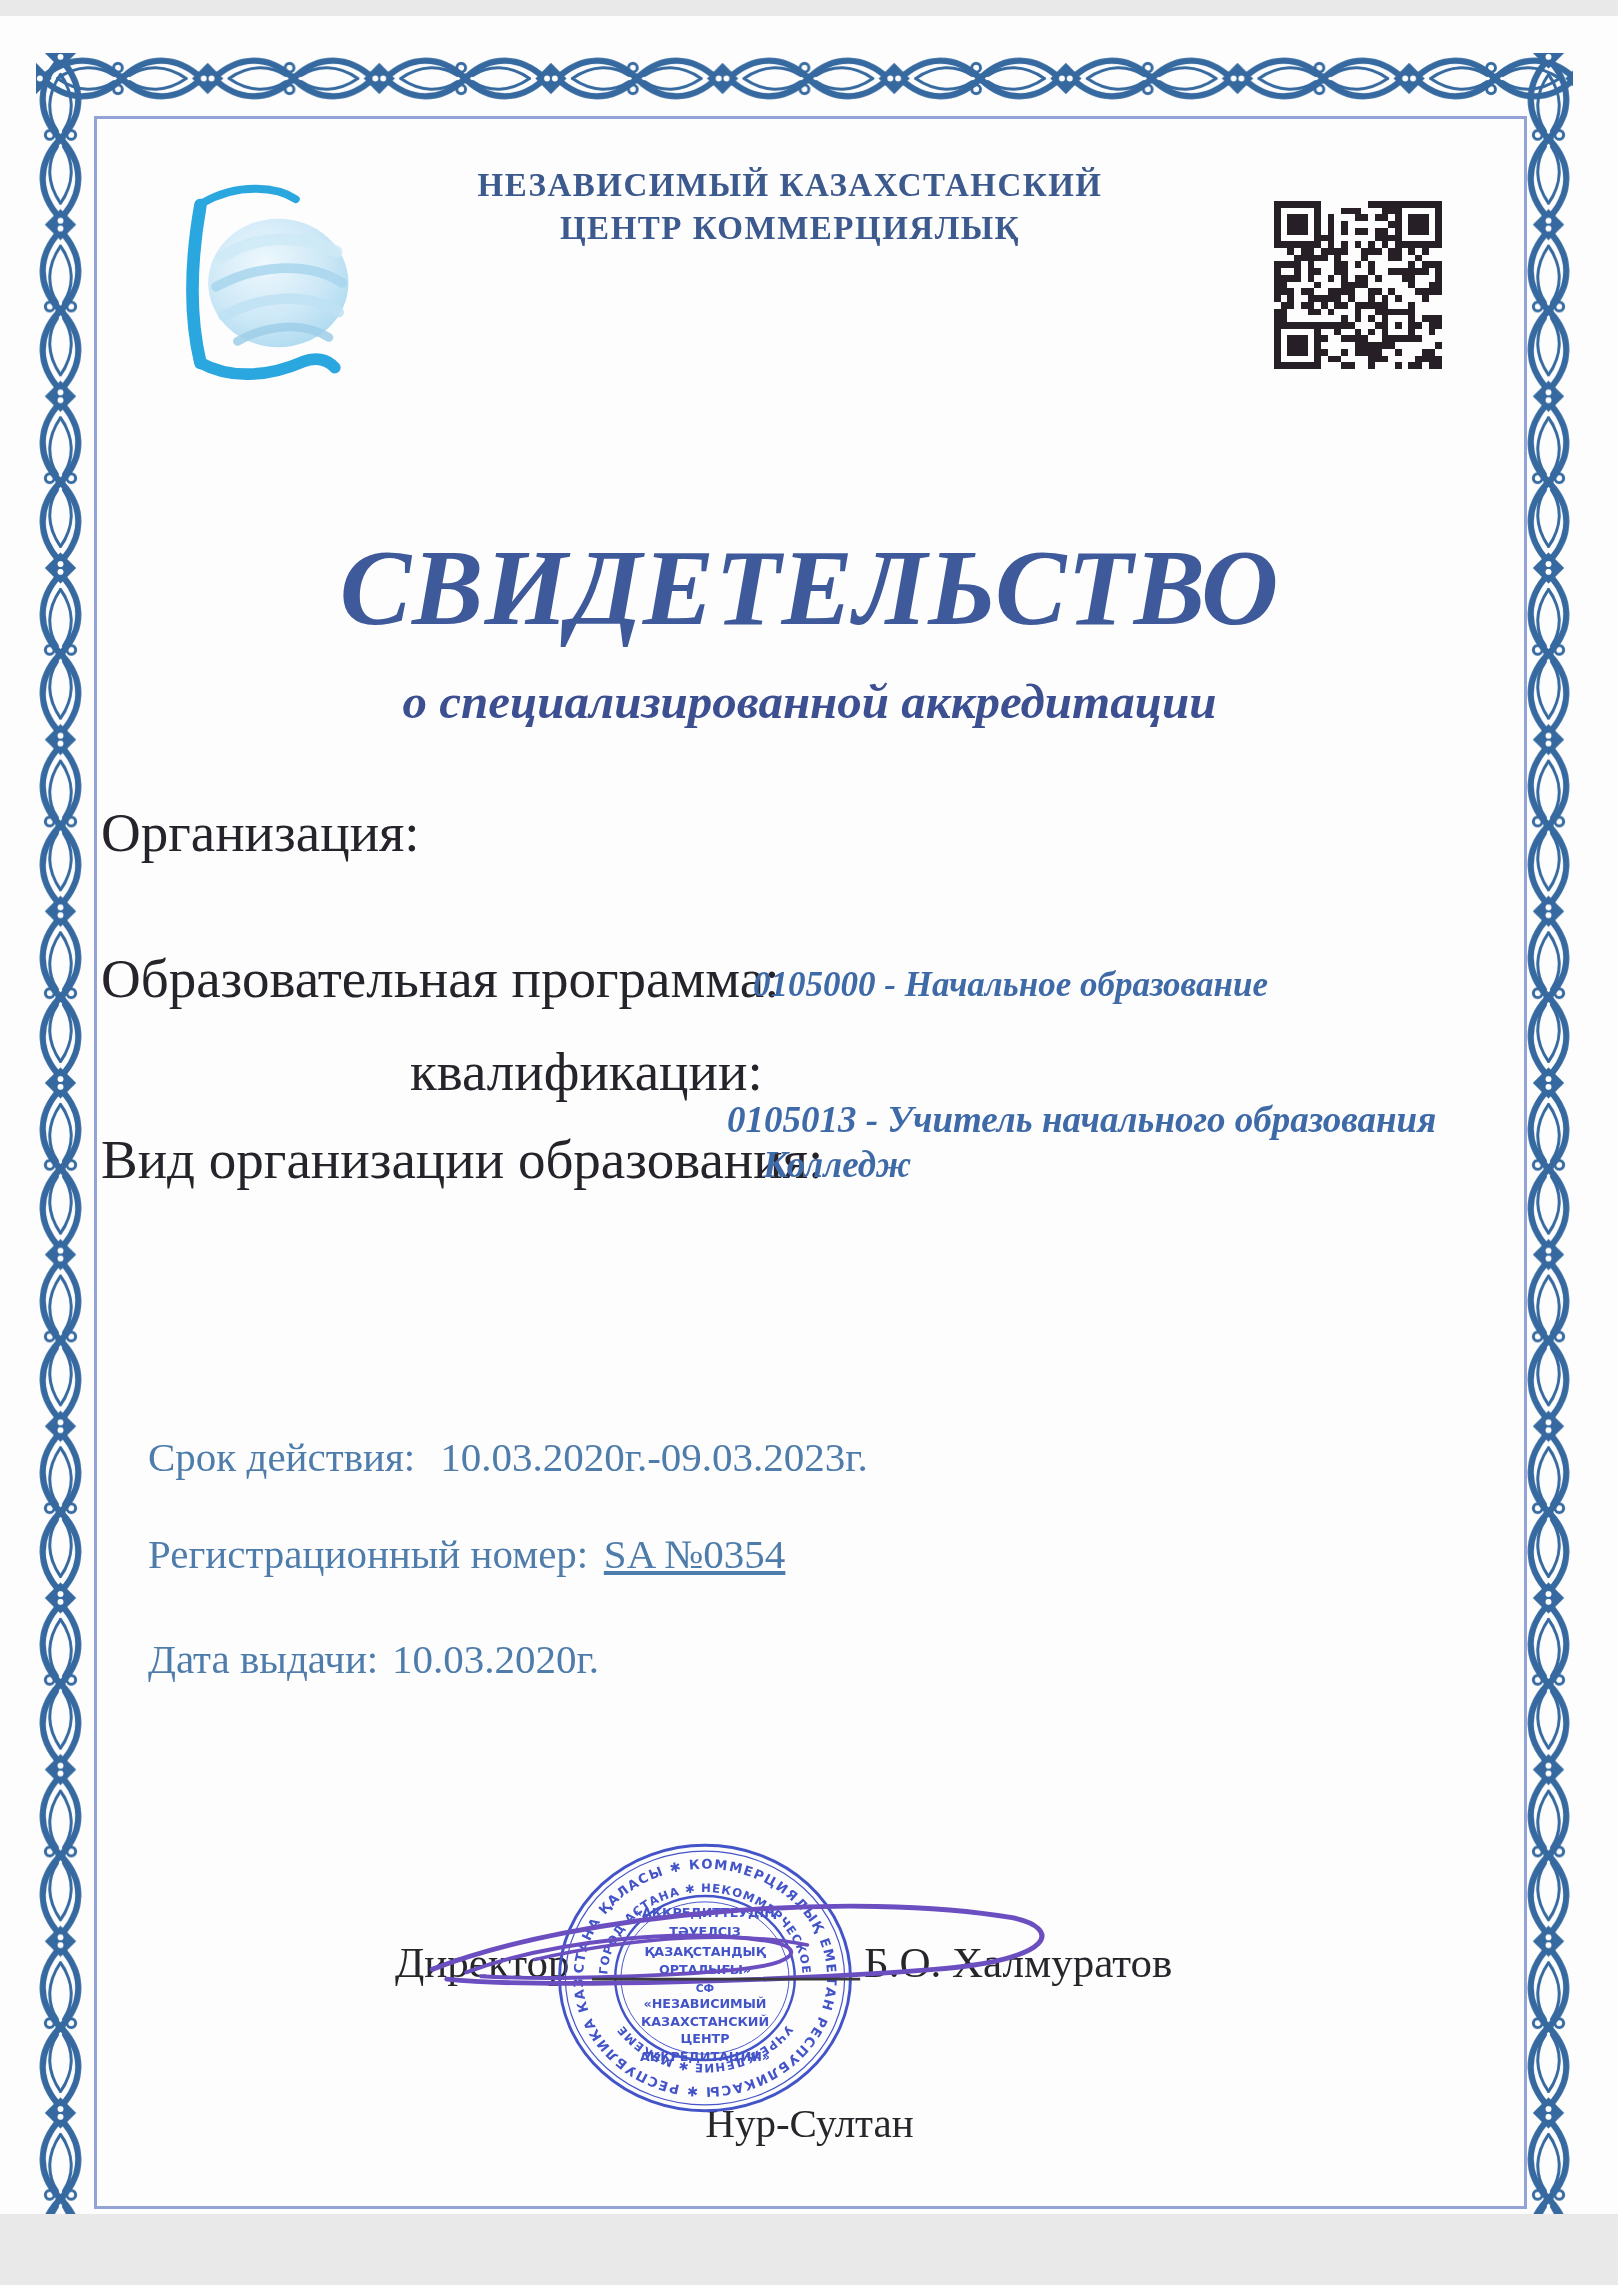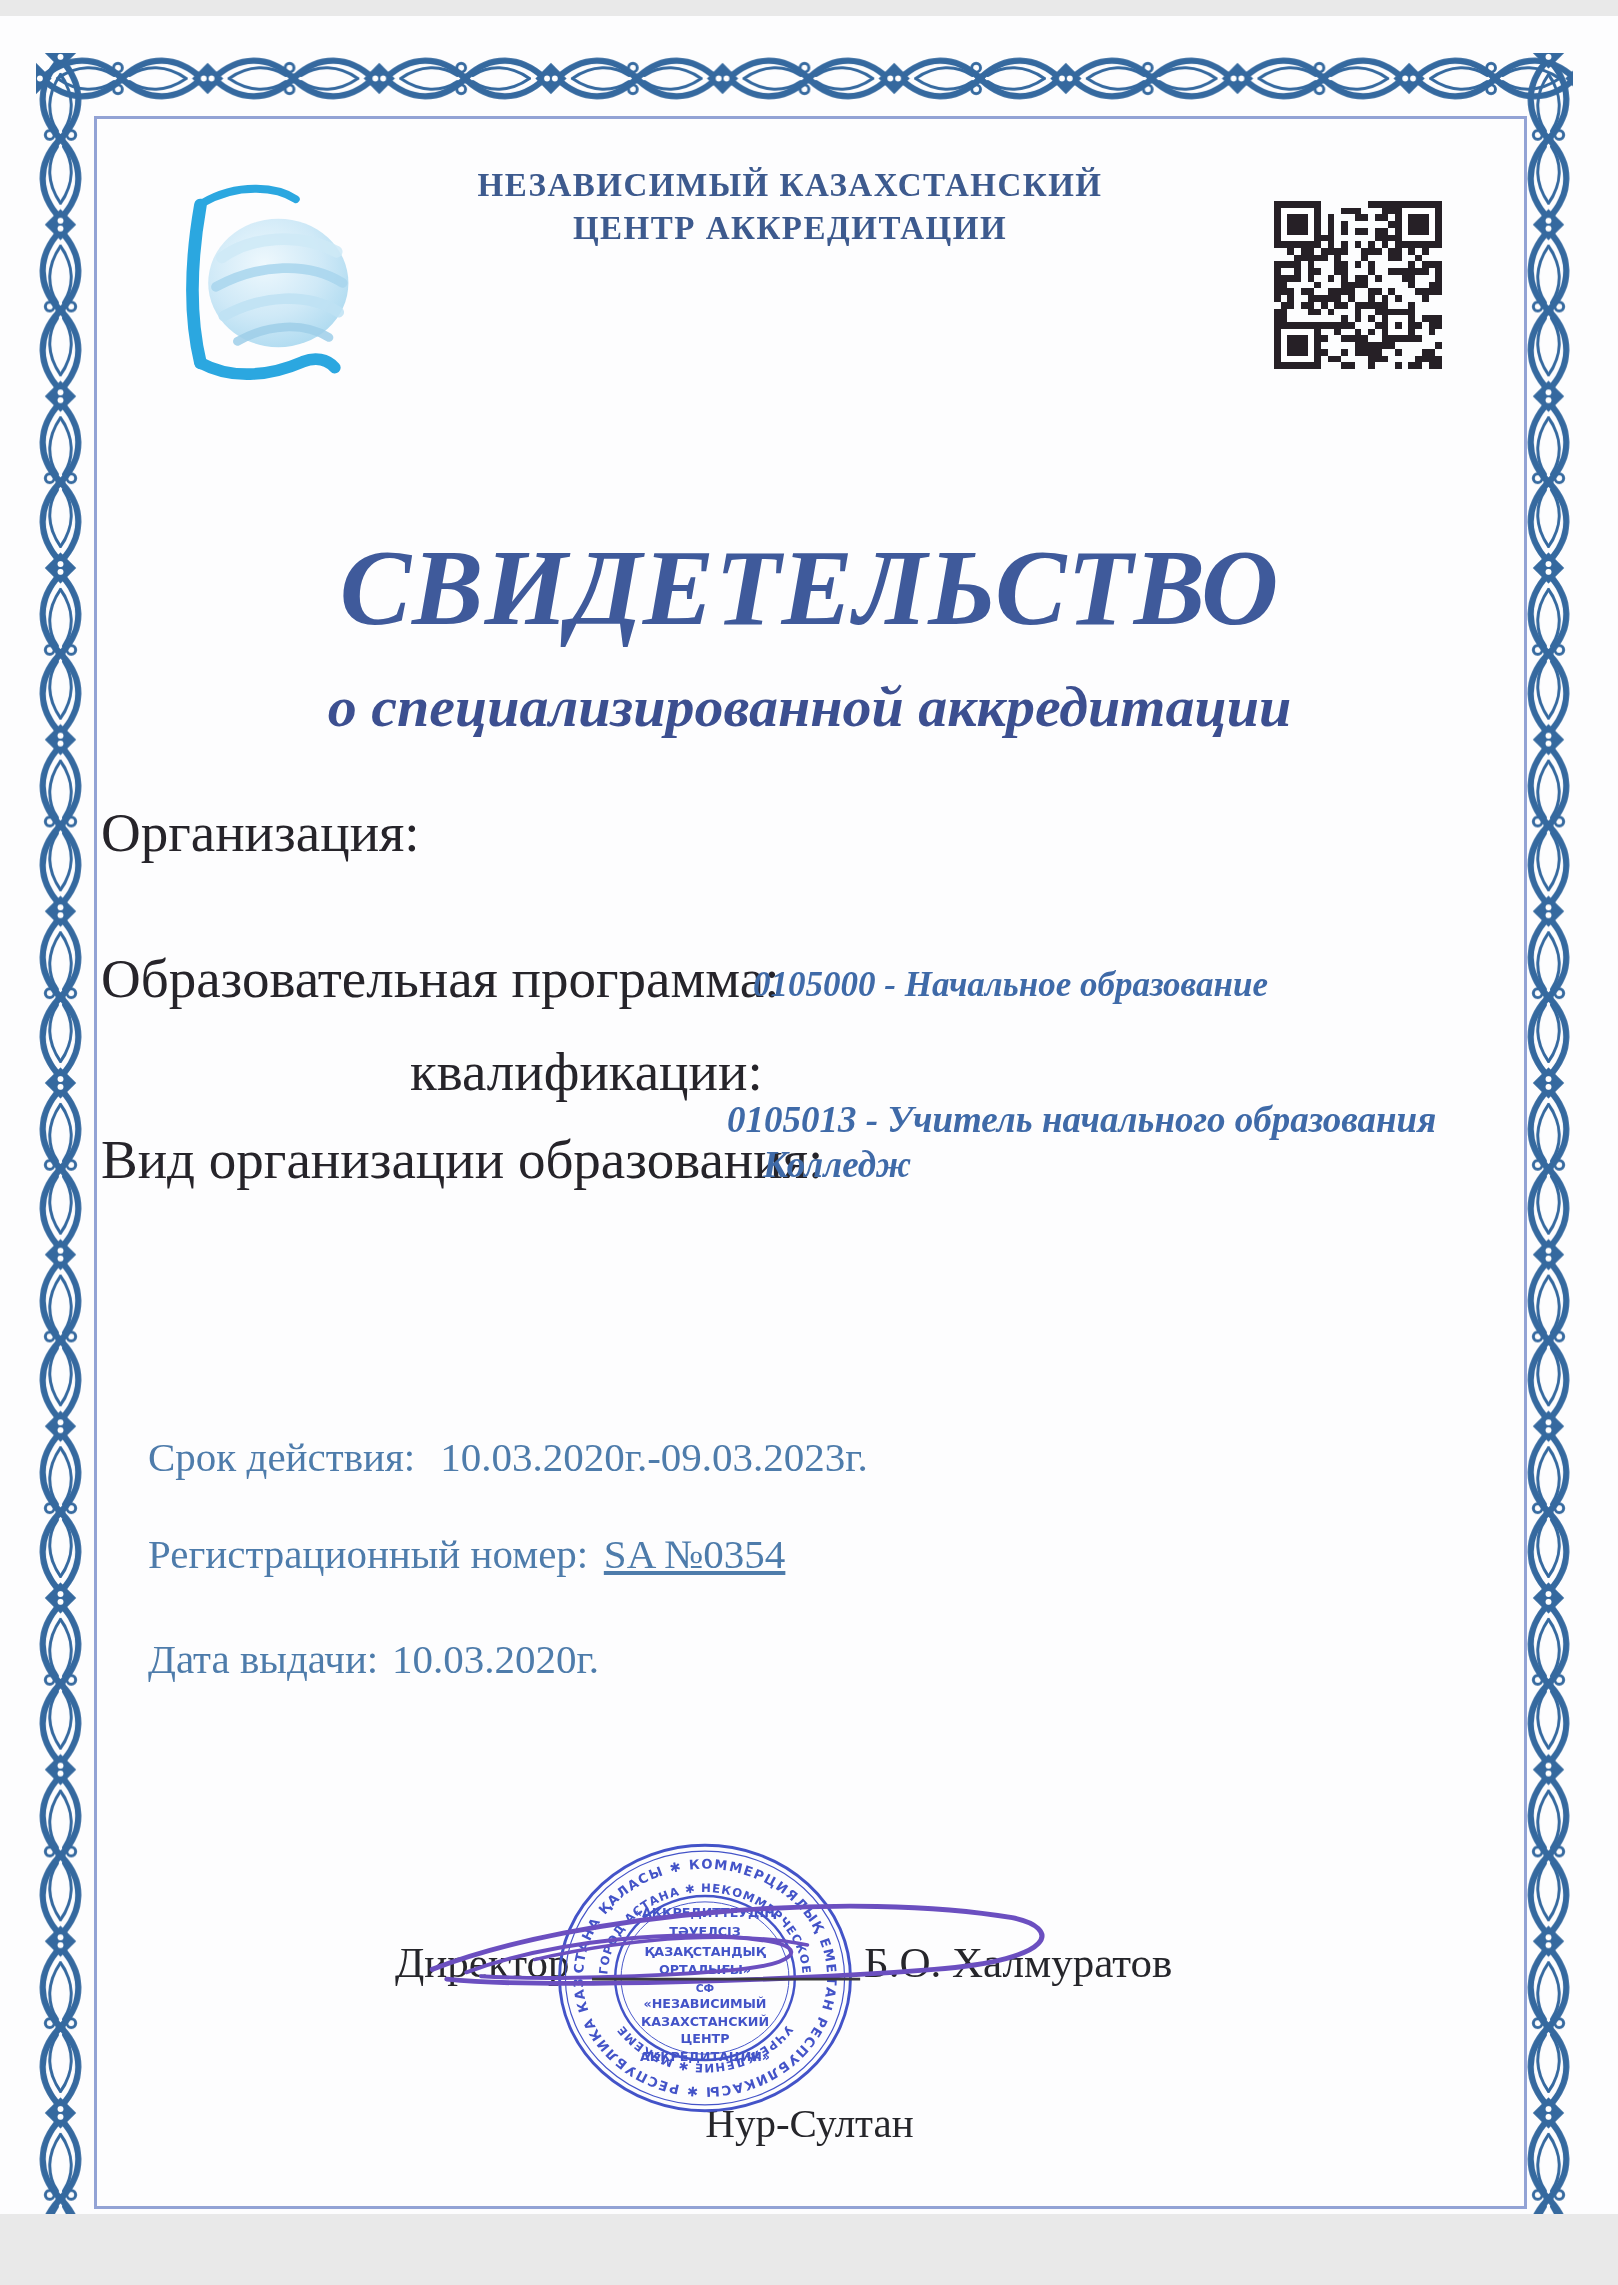--- a/index.html
+++ b/index.html
@@ -22,21 +22,21 @@
     position:absolute;left:322px;top:148px;width:936px;text-align:center;
     font-weight:bold;font-size:33px;line-height:43px;letter-spacing:1.5px;color:#3d5a8e;
   }
   
   .cert-title{
     position:absolute;left:0;right:0;top:511px;text-align:center;
     font-style:italic;font-weight:bold;font-size:107px;letter-spacing:1px;color:#3f5a9b;
   }
   .cert-subtitle{
     position:absolute;left:0;right:0;top:657px;text-align:center;
-    font-style:italic;font-weight:bold;font-size:58px;color:#3c4f90;
+    font-style:italic;font-weight:bold;font-size:49px;color:#3c4f90;
   }
   
   .lbl{font-size:55px;color:#26242a;white-space:nowrap;}
   .val{font-style:italic;font-weight:bold;color:#3f6aa8;white-space:nowrap;}
   
   .detail{font-size:41px;color:#4e7cab;white-space:nowrap;}
   .detail .dv{margin-left:25px;}
   
   .sig-text{font-size:43px;color:#26262b;white-space:nowrap;}
   .city{position:absolute;left:0;right:0;top:2083px;text-align:center;font-size:41px;color:#26262b;}
@@ -107,21 +107,21 @@
     </g>
     <g fill="none" stroke="#2ba7e0" stroke-linecap="round">
       <path d="M62,36 C100,14 140,20 158,32" stroke-width="8"></path>
       <path d="M60,38 C50,95 48,150 60,200" stroke-width="13"></path>
       <path d="M60,200 C95,219 135,212 165,199 C178,194 190,196 198,205" stroke-width="12"></path>
     </g>
   </svg>
 
   <div class="org-name">
     <div>НЕЗАВИСИМЫЙ КАЗАХСТАНСКИЙ</div>
-    <div>ЦЕНТР АККРЕДИТАЦИИ</div>
+    <div>ЦЕНТР КОММЕРЦИЯЛЫҚ</div>
   </div>
 
   <svg id="qr" class="abs" style="left:1274px;top:185px;" width="168" height="168" viewBox="0 0 25 25" shape-rendering="crispEdges">
       <rect x="14" y="0" width="1" height="1" fill="#262026"></rect>
       <rect x="15" y="0" width="1" height="1" fill="#262026"></rect>
       <rect x="16" y="0" width="1" height="1" fill="#262026"></rect>
       <rect x="17" y="0" width="1" height="1" fill="#262026"></rect>
       <rect x="10" y="1" width="1" height="1" fill="#262026"></rect>
       <rect x="11" y="1" width="1" height="1" fill="#262026"></rect>
       <rect x="12" y="1" width="1" height="1" fill="#262026"></rect>

